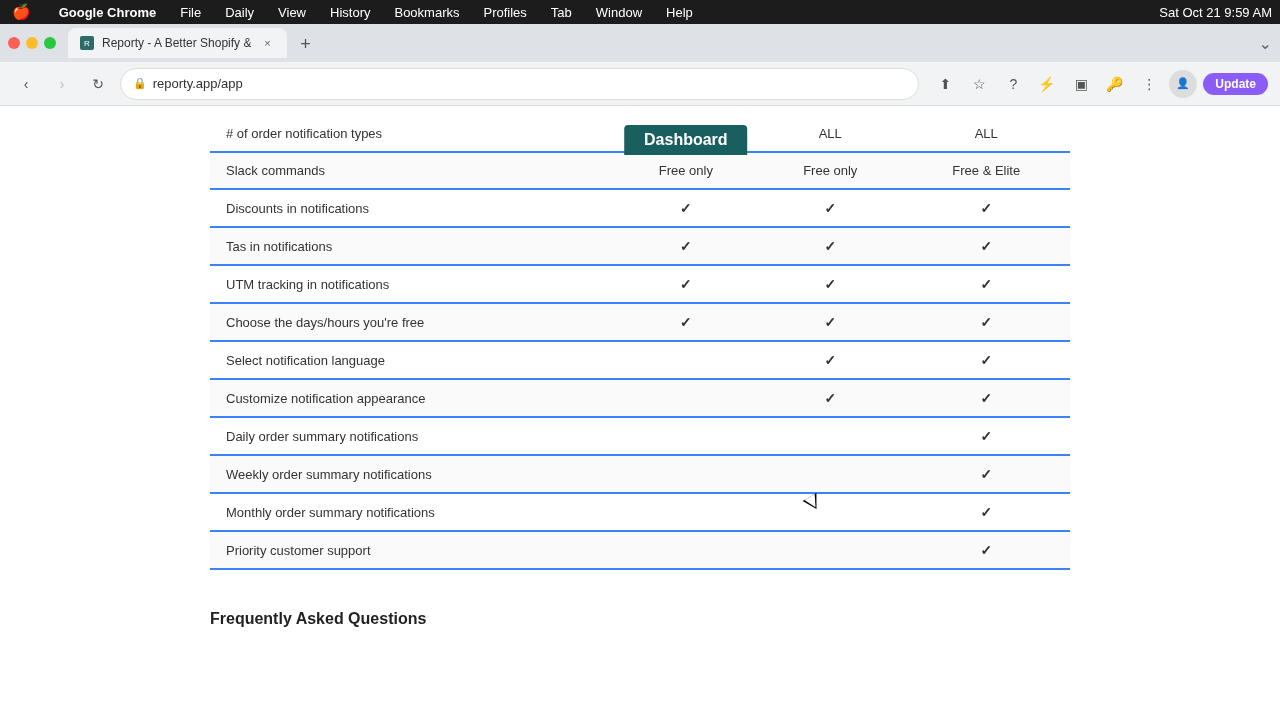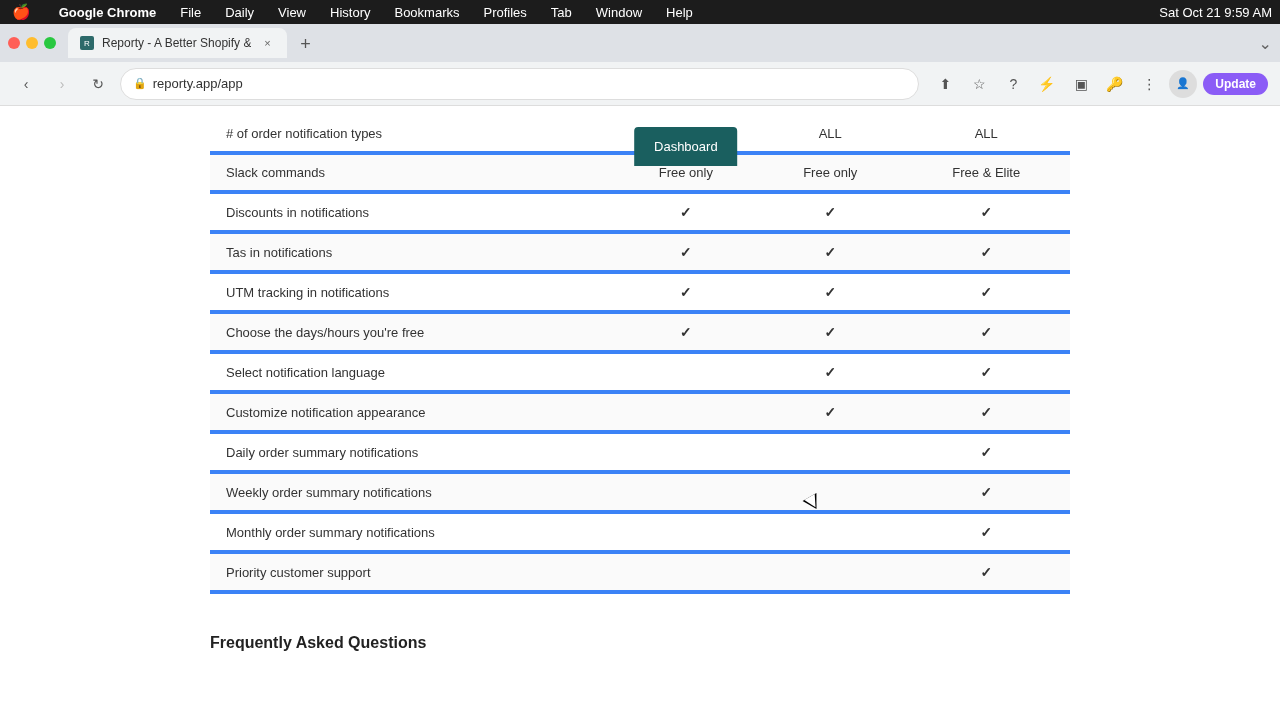--- a/index.html
+++ b/index.html
@@ -219,21 +219,21 @@
 
     .comparison-table {
       width: 100%;
       border-collapse: collapse;
       font-size: 13px;
       color: #333;
     }
 
     .comparison-table .data-row td {
       padding: 10px 16px;
-      border-bottom: 4px solid #3b82f6;
+      border-bottom: 2px solid #3b82f6;
       text-align: center;
       vertical-align: middle;
     }
     .comparison-table .data-row td:first-child {
       text-align: left;
       color: #333;
     }
     .comparison-table .data-row:nth-child(even) td {
       background: #fafafa;
     }
@@ -357,21 +357,21 @@
             <tr class="data-row">
               <td># of order notification types</td>
               <td>2</td>
               <td>ALL</td>
               <td>ALL</td>
             </tr>
 
             <tr class="data-row">
               <td>Slack commands</td>
               <td style="position:relative;">
-                <div style="position:absolute;top:-28px;left:50%;transform:translateX(-50%);background:#1a5f5f;color:white;padding:12px 20px;border-radius:4px 4px 0 0;white-space:nowrap;font-weight:400;font-size:13px;">Dashboard</div>
+                <div style="position:absolute;top:-28px;left:50%;transform:translateX(-50%);background:#1a5f5f;color:white;padding:6px 20px;border-radius:4px 4px 0 0;white-space:nowrap;font-weight:700;font-size:16px;">Dashboard</div>
                 Free only
               </td>
               <td>Free only</td>
               <td>Free &amp; Elite</td>
             </tr>
 
             <tr class="data-row">
               <td>Discounts in notifications</td>
               <td><span class="checkmark">✓</span></td>
               <td><span class="checkmark">✓</span></td>

